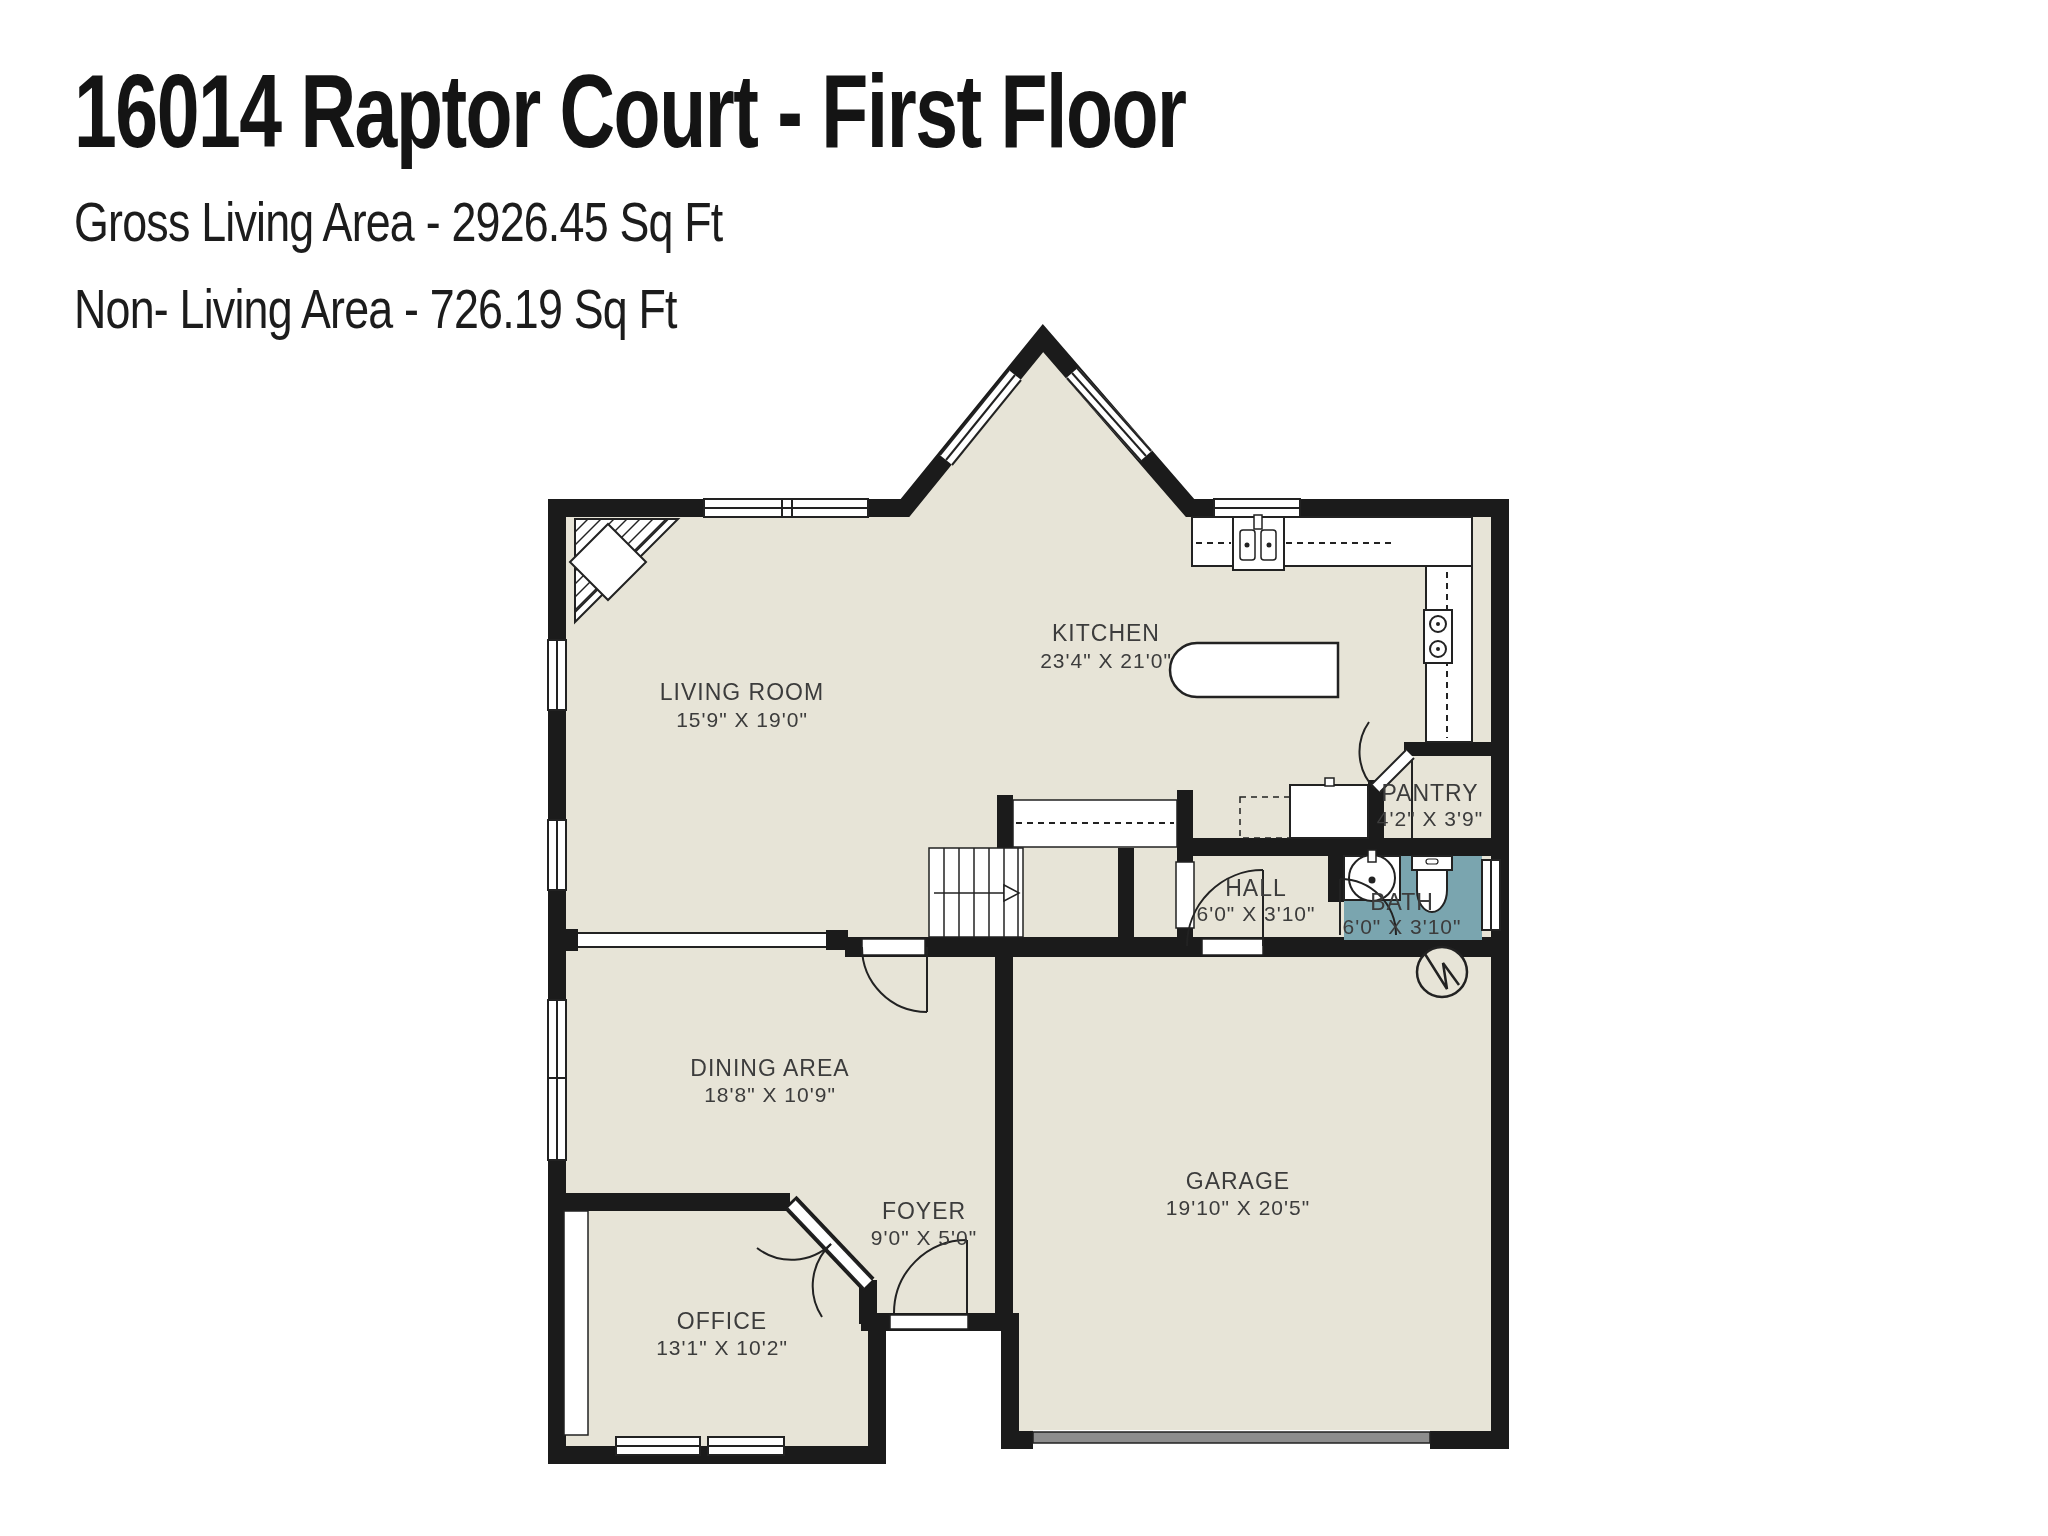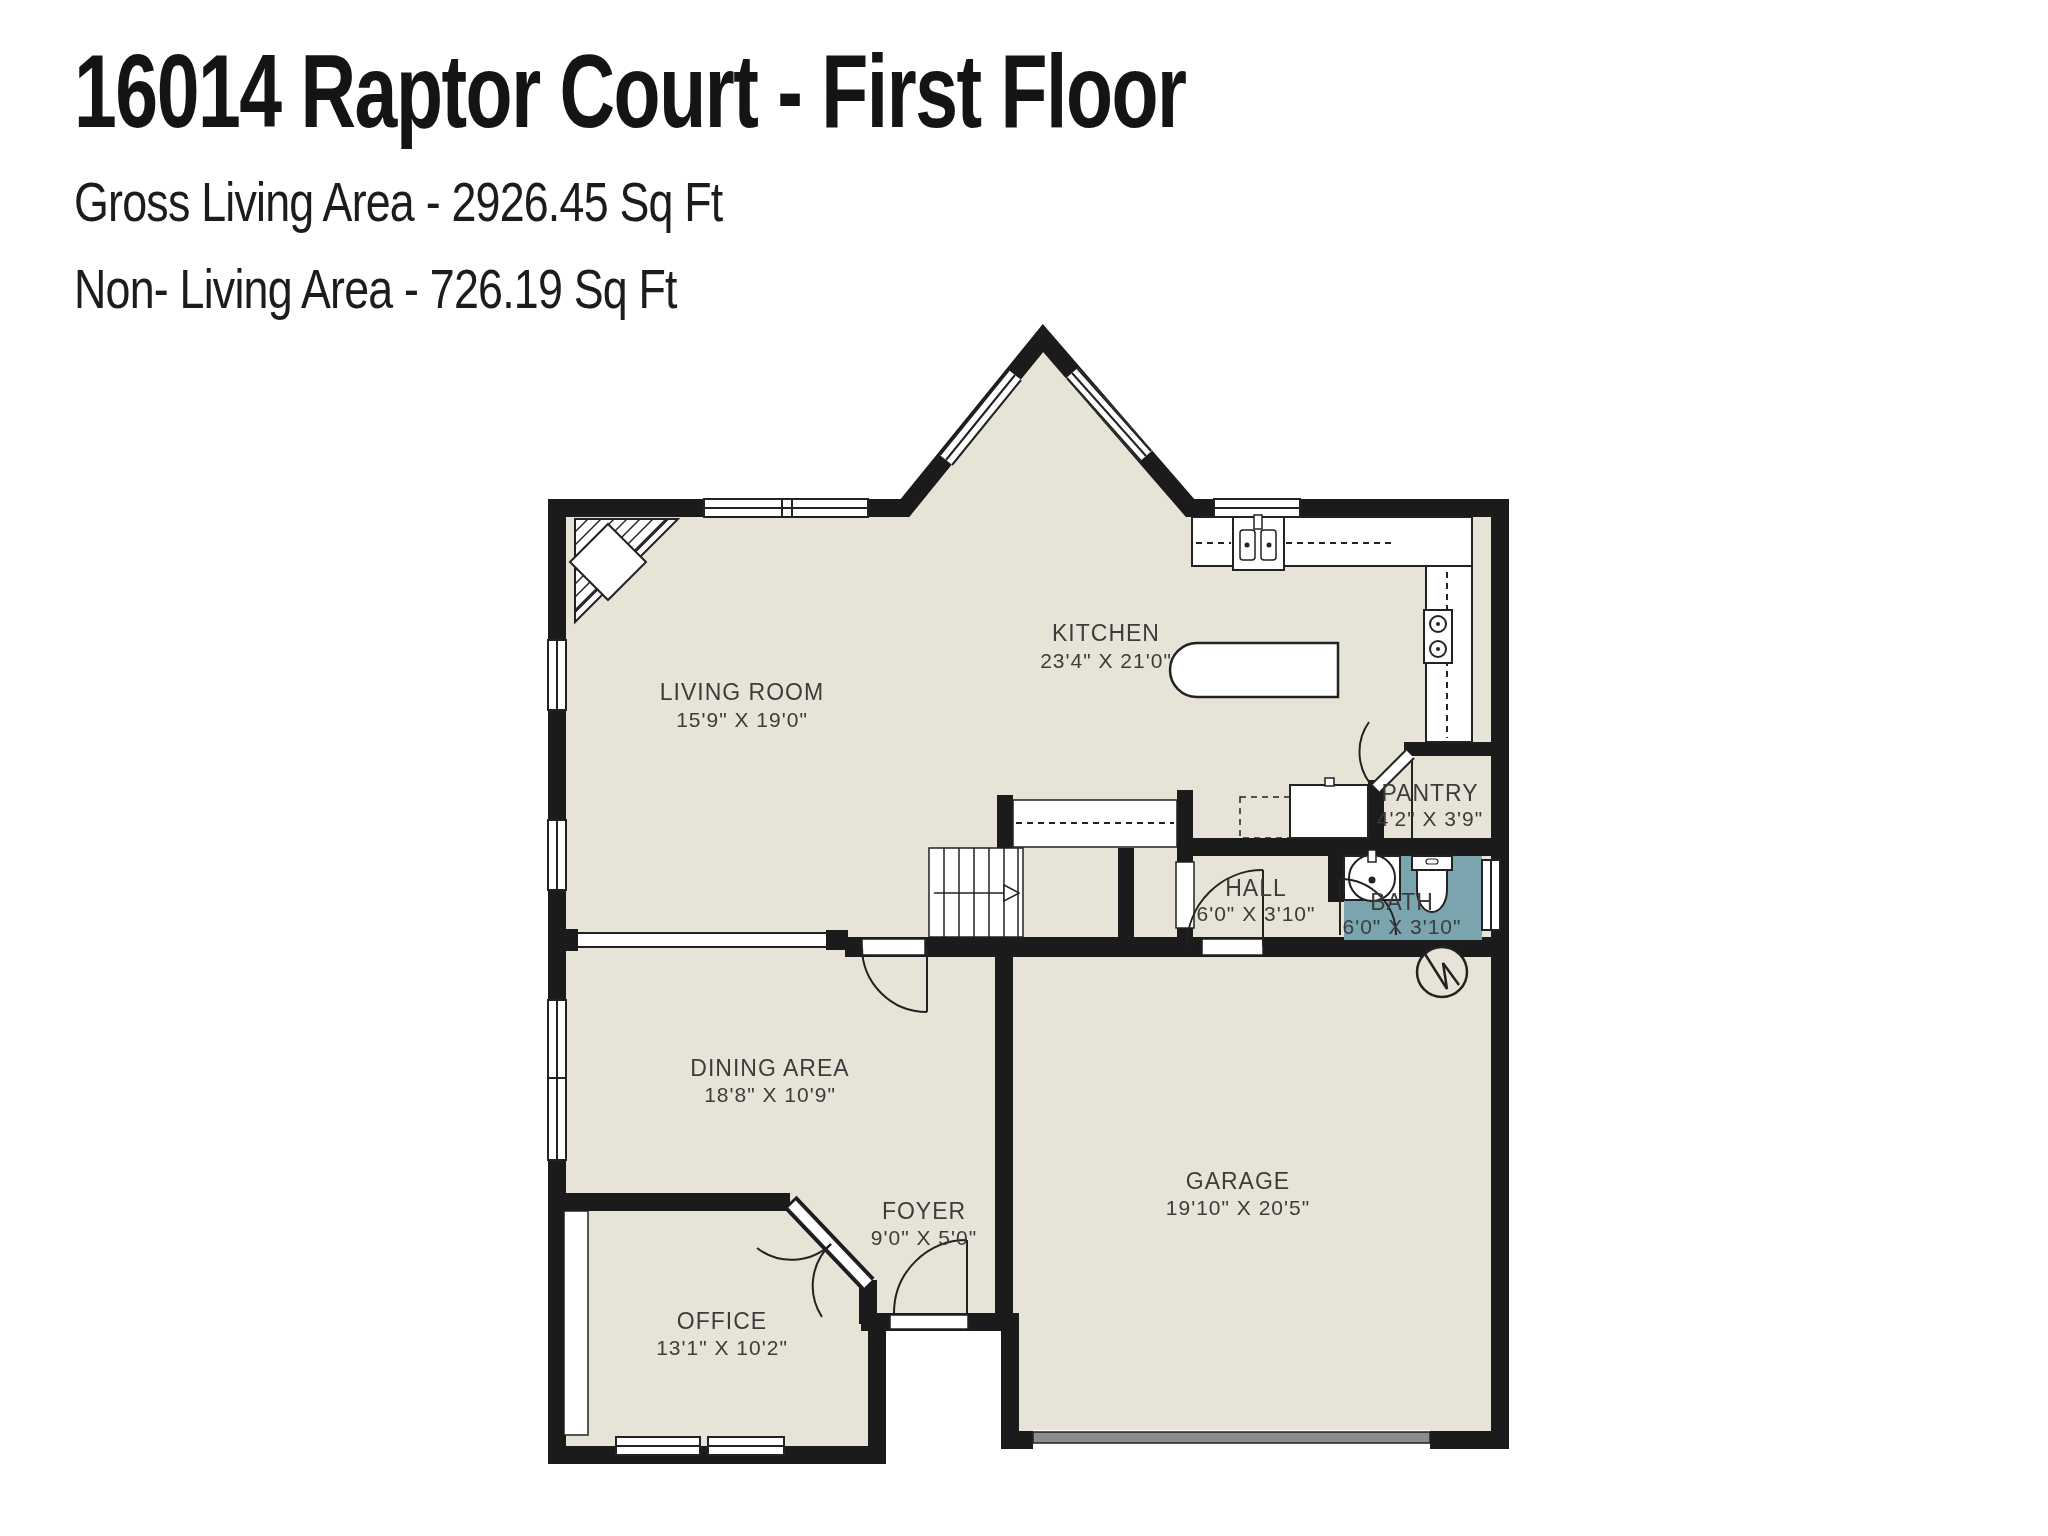--- a/index.html
+++ b/index.html
@@ -1,20 +1,20 @@
 <!DOCTYPE html>
 <html><head>
 <meta charset="utf-8">
 <style>
   html,body{margin:0;padding:0;}
   body{
     width:2048px;height:1536px;position:relative;background:#ffffff;
     font-family:"Liberation Sans",sans-serif;overflow:hidden;
   }
-  .header{position:absolute;left:74px;top:32px;z-index:2;color:#111;}
+  .header{position:absolute;left:74px;top:52px;z-index:2;color:#111;}
   .title{
     font-size:104px;font-weight:700;letter-spacing:-2px;white-space:nowrap;
     transform:scaleX(0.74);transform-origin:left top;color:#141414;
   }
   .subtitle{
     font-size:56px;font-weight:400;letter-spacing:-1px;white-space:nowrap;
     transform:scaleX(0.80);transform-origin:left top;color:#1c1c1c;
   }
   .subtitle.first{margin-top:18px;}
   .subtitle.second{margin-top:22px;}

